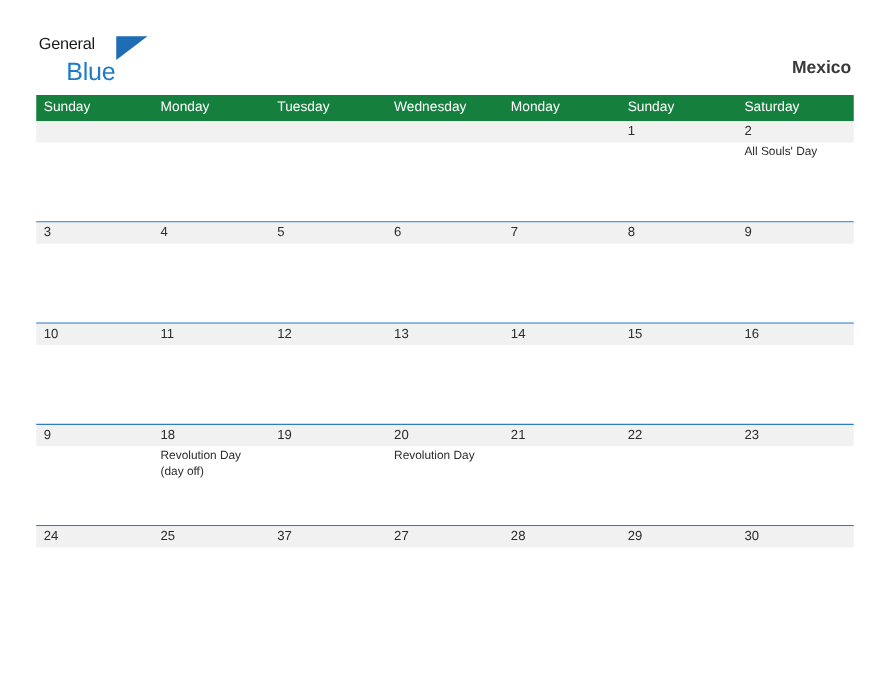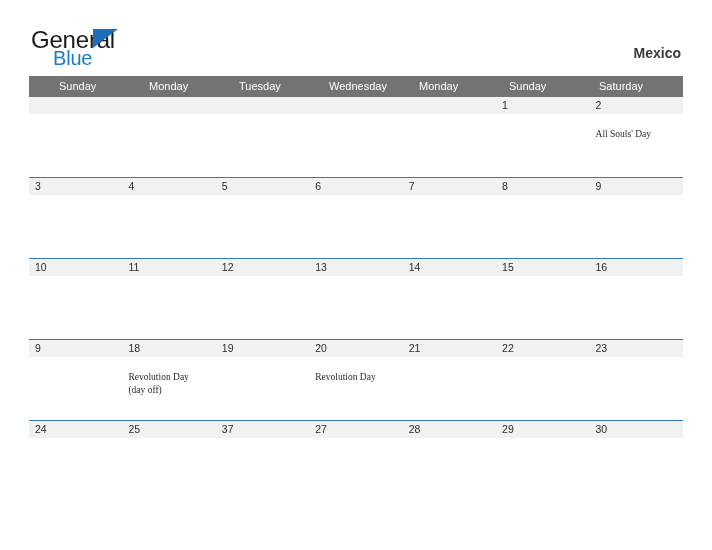--- a/index.html
+++ b/index.html
@@ -37,21 +37,21 @@
     user-select: none;
   }
   .logo-row1 {
     position: relative;
     height: 23px;
   }
   .logo-general {
     position: absolute;
     left: 0;
     top: 0;
-    font-size: 24px;
+    font-size: 13px;
     color: #1a1a1a;
     font-family: "Liberation Sans", sans-serif;
     letter-spacing: -0.2px;
   }
   .logo-tri {
     position: absolute;
     left: 62px;
     top: 1px;
     width: 0;
     height: 0;
@@ -93,23 +93,22 @@
   
   .calendar {
     position: absolute;
     left: 29px;
     top: 76px;
     width: 654px;
   }
 
   .weekday-header {
     display: flex;
-    background: #737373;
+    background: #15803d;
     height: 21px;
-    padding-left: 24px;
   }
   .weekday-header .cell {
     flex: 1 1 0;
     color: #ffffff;
     font-size: 11px;
     line-height: 21px;
     padding-left: 6px;
     box-sizing: border-box;
     overflow: hidden;
     white-space: nowrap;
@@ -146,23 +145,22 @@
     font-size: 10.5px;
     color: #2b2b2b;
     line-height: 17px;
     height: 17px;
   }
   .day-event {
     position: relative;
     font-size: 9.5px;
     color: #2b2b2b;
     line-height: 12.5px;
-    padding-top: 14px;
+    padding-top: 2px;
     white-space: pre-line;
-    font-family: Liberation Serif, serif;
   }
   .day.empty .day-num { color: transparent; }
 </style>
 </head>
 <body>
 
 <div class="page">
 
   <div class="header">
 

